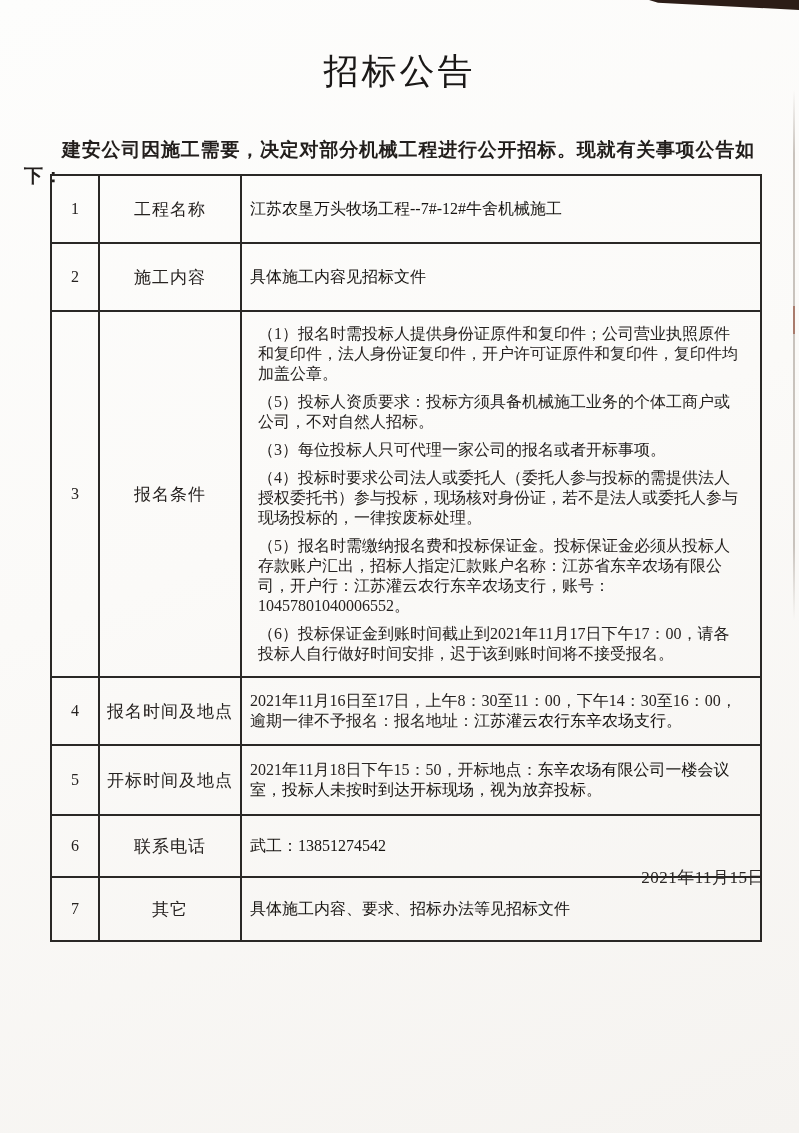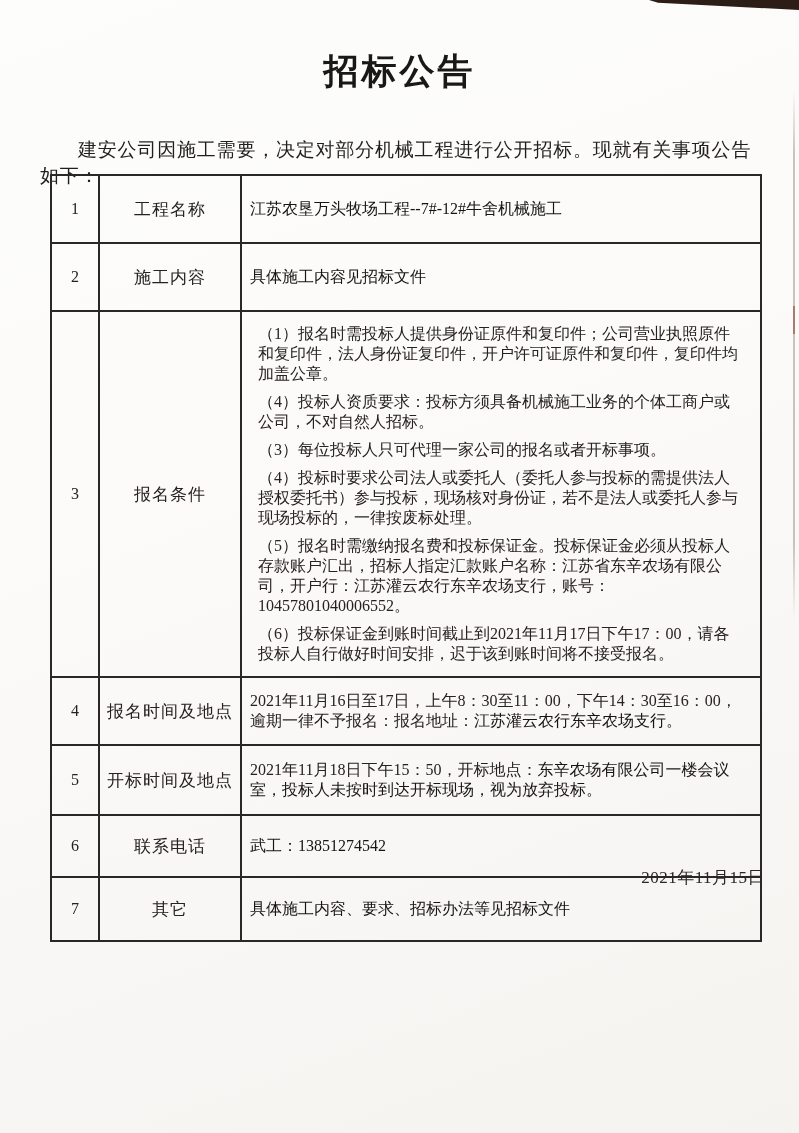--- a/index.html
+++ b/index.html
@@ -22,26 +22,26 @@
     position:absolute;right:4px;top:90px;width:2px;height:530px;
     background:linear-gradient(to bottom,rgba(201,195,189,0) 0%,#c9c3bd 12%,#c9c3bd 86%,rgba(201,195,189,0) 100%);
   }
   .photo-edge-mark{
     position:absolute;right:4px;top:306px;width:2px;height:28px;
     background:#a97b6c;
   }
   .title{
     margin:0;padding-top:48px;
     text-align:center;
-    font-size:35px;font-weight:bold;
+    font-size:35px;font-weight:normal;
     letter-spacing:3px;color:#1a1817;
   }
   .intro{
-    margin:42px 40px 0 40px;
-    font-size:19px;font-weight:normal;
+    margin:42px 40px 0 24px;
+    font-size:19px;font-weight:bold;
     letter-spacing:0.8px;
     text-indent:2em;line-height:1.35;
     color:#221e1c;
   }
   table.notice-table{
     position:absolute;left:50px;top:174px;
     width:712px;
     border-collapse:collapse;
     table-layout:fixed;
   }
@@ -92,21 +92,21 @@
         <tr>
           <td class="num">2</td>
           <td class="label">施工内容</td>
           <td class="content"><span class="bold">具体施工内容见招标文件</span></td>
         </tr>
         <tr>
           <td class="num">3</td>
           <td class="label">报名条件</td>
           <td class="content">
             <div class="para ">（1）报名时需投标人提供身份证原件和复印件；公司营业执照原件和复印件，法人身份证复印件，开户许可证原件和复印件，复印件均加盖公章。</div>
-            <div class="para ">（4）投标人资质要求：投标方须具备机械施工业务的个体工商户或公司，不对自然人招标。</div>
+            <div class="para ">（5）投标人资质要求：投标方须具备机械施工业务的个体工商户或公司，不对自然人招标。</div>
             <div class="para ">（3）每位投标人只可代理一家公司的报名或者开标事项。</div>
             <div class="para ">（4）投标时要求公司法人或委托人（委托人参与投标的需提供法人授权委托书）参与投标，现场核对身份证，若不是法人或委托人参与现场投标的，一律按废标处理。</div>
             <div class="para ">（5）报名时需缴纳报名费和投标保证金。投标保证金必须从投标人存款账户汇出，招标人指定汇款账户名称：江苏省东辛农场有限公司，开户行：江苏灌云农行东辛农场支行，账号：10457801040006552。</div>
             <div class="para ">（6）投标保证金到账时间截止到2021年11月17日下午17：00，请各投标人自行做好时间安排，迟于该到账时间将不接受报名。</div>
           </td>
         </tr>
         <tr>
           <td class="num">4</td>
           <td class="label">报名时间及地点</td>
           <td class="content"><span class="">2021年11月16日至17日，上午8：30至11：00，下午14：30至16：00，逾期一律不予报名：报名地址：</span><span class="bold">江苏灌云农行东辛农场支行。</span></td>

